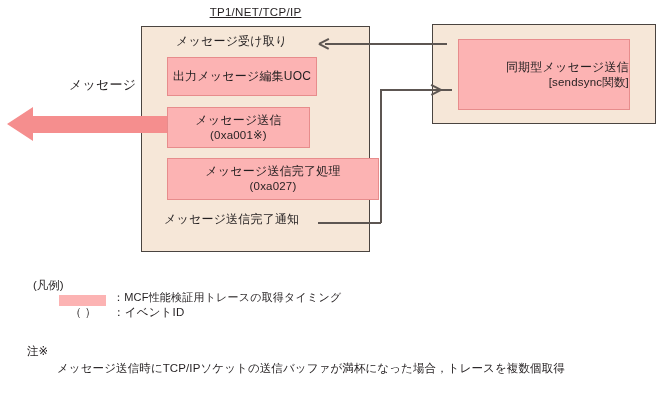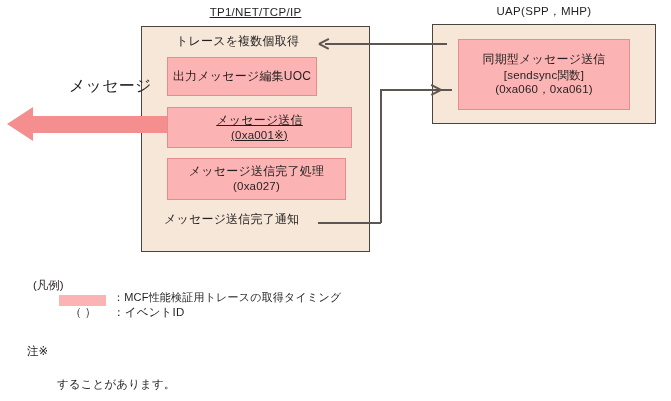--- a/index.html
+++ b/index.html
@@ -57,23 +57,23 @@
     justify-content: center;
     text-align: center;
     line-height: 1.26;
     font-size: 12px;
     letter-spacing: 0.2px;
     color: #231f20;
   }
   .pink-box .ln2 { font-size: 11.5px; }
 
   #box-uoc      { left: 167px; top: 57px;  width: 150px; height: 39px; }
-  #box-send     { left: 167px; top: 107px; width: 185px; height: 41px; text-decoration: underline; }
-  #box-complete { left: 167px; top: 158px; width: 179px; height: 42px; }
-  #box-sendsync { left: 458px; top: 39px;  width: 172px; height: 71px; }
+  #box-send     { left: 167px; top: 107px; width: 143px; height: 41px; }
+  #box-complete { left: 167px; top: 158px; width: 212px; height: 42px; }
+  #box-sendsync { left: 458px; top: 39px;  width: 172px; height: 71px; align-items: flex-end; }
 
   
   .plain-label {
     position: absolute;
     font-size: 12px;
     letter-spacing: 0.2px;
     white-space: nowrap;
     color: #231f20;
   }
   #label-receive { left: 176px; top: 33px; }
@@ -127,21 +127,21 @@
     position: absolute;
     left: 7px; top: 107px;
     width: 0; height: 0;
     border-top: 17px solid transparent;
     border-bottom: 17px solid transparent;
     border-right: 26px solid #f58e8e;
   }
   #msg-arrow-label {
     position: absolute;
     left: 69px; top: 76px;
-    font-size: 16px;
+    font-size: 13px;
     letter-spacing: 0.2px;
     white-space: nowrap;
     color: #231f20;
   }
 
   
   #legend-title {
     position: absolute;
     left: 33px; top: 278px;
     font-size: 11.5px;
@@ -196,25 +196,24 @@
     letter-spacing: 0.1px;
   }
 </style>
 </head>
 <body>
 
 <div class="stage">
 
   <div class="panel-caption" id="caption-left">TP1/NET/TCP/IP</div>
 
-  <div class="panel-caption" id="caption-right">UAP(SPP，MHP)</div>
 
   <div class="panel" id="panel-left"></div>
 
-  <div class="plain-label" id="label-receive">トレースを複数個取得</div>
+  <div class="plain-label" id="label-receive">メッセージ受け取り</div>
 
   <div class="pink-box" id="box-uoc">
     <span class="ln1">出力メッセージ編集UOC</span>
   </div>
 
   <div class="pink-box" id="box-send">
     <span class="ln1">メッセージ送信</span>
     <span class="ln2">(0xa001※)</span>
   </div>
 
@@ -223,21 +222,20 @@
     <span class="ln2">(0xa027)</span>
   </div>
 
   <div class="plain-label" id="label-notify">メッセージ送信完了通知</div>
 
   <div class="panel" id="panel-right"></div>
 
   <div class="pink-box" id="box-sendsync">
     <span class="ln1">同期型メッセージ送信</span>
     <span class="ln2">[sendsync関数]</span>
-    <span class="ln2">(0xa060，0xa061)</span>
   </div>
 
   <div class="conn h" id="conn-top-h"></div>
   <div class="chevron" id="arrow-left-head">
     <span class="a"></span>
       <span class="b"></span>
   </div>
 
   <div class="conn v" id="conn-mid-v"></div>
   <div class="conn h" id="conn-mid-h"></div>
@@ -252,15 +250,15 @@
   <div id="msg-arrow-head"></div>
   <div id="msg-arrow-label">メッセージ</div>
 
   <div id="legend-title">(凡例)</div>
   <div id="legend-swatch"></div>
   <div id="legend-row1-text">：MCF性能検証用トレースの取得タイミング</div>
   <div id="legend-row2-key">（ ）</div>
   <div id="legend-row2-text">：イベントID</div>
 
   <div id="note-marker">注※</div>
-  <div id="note-line2">することがあります。</div>
+  <div id="note-line1">メッセージ送信時にTCP/IPソケットの送信バッファが満杯になった場合，トレースを複数個取得</div>
 
 </div>
 
 </body></html>

